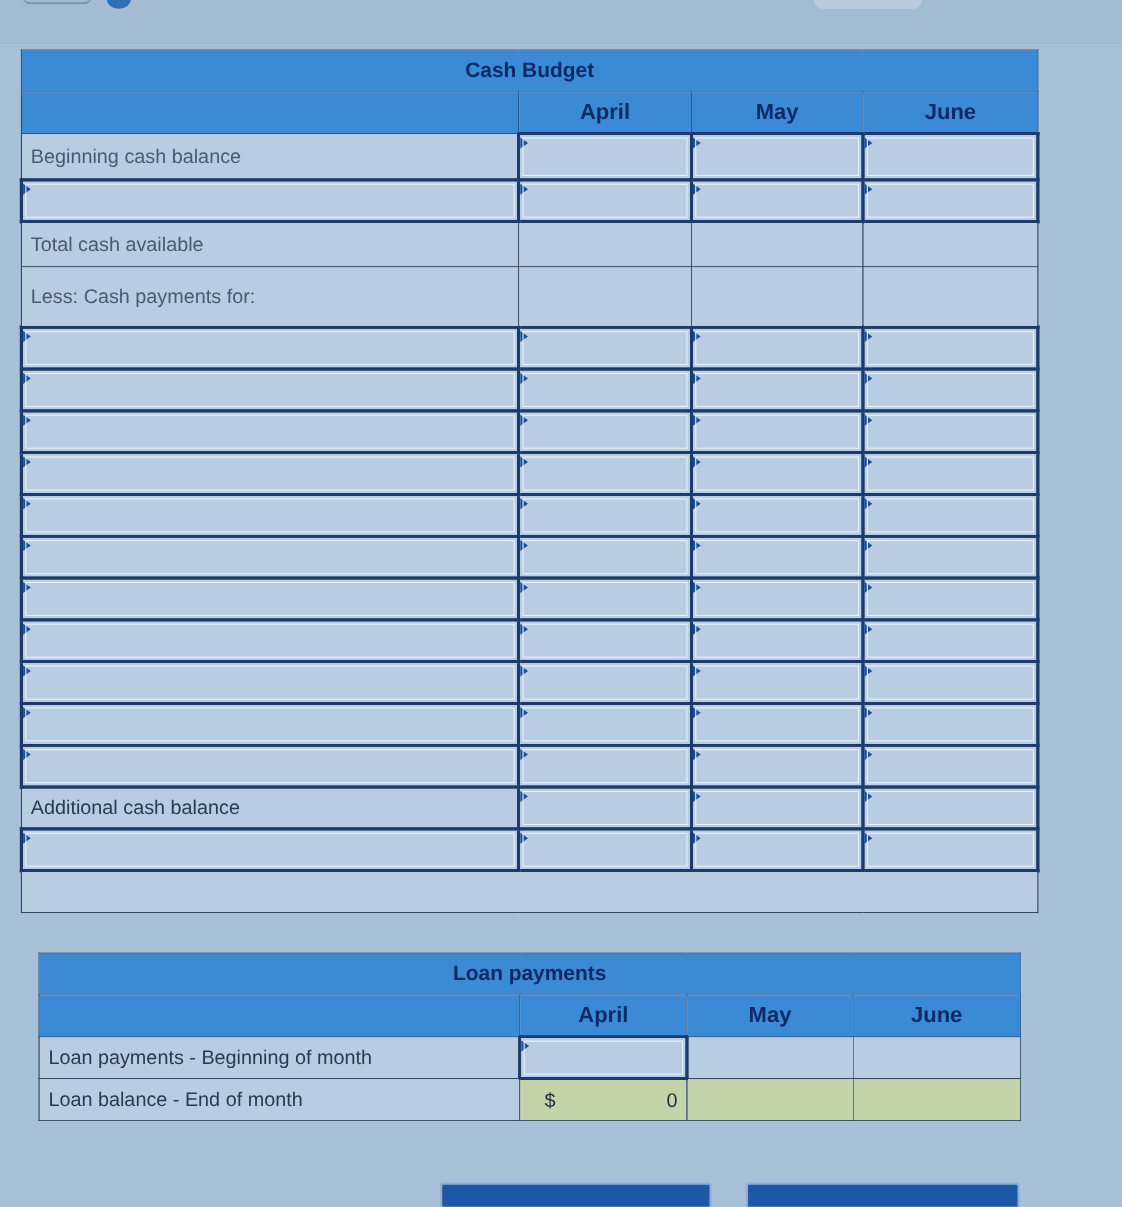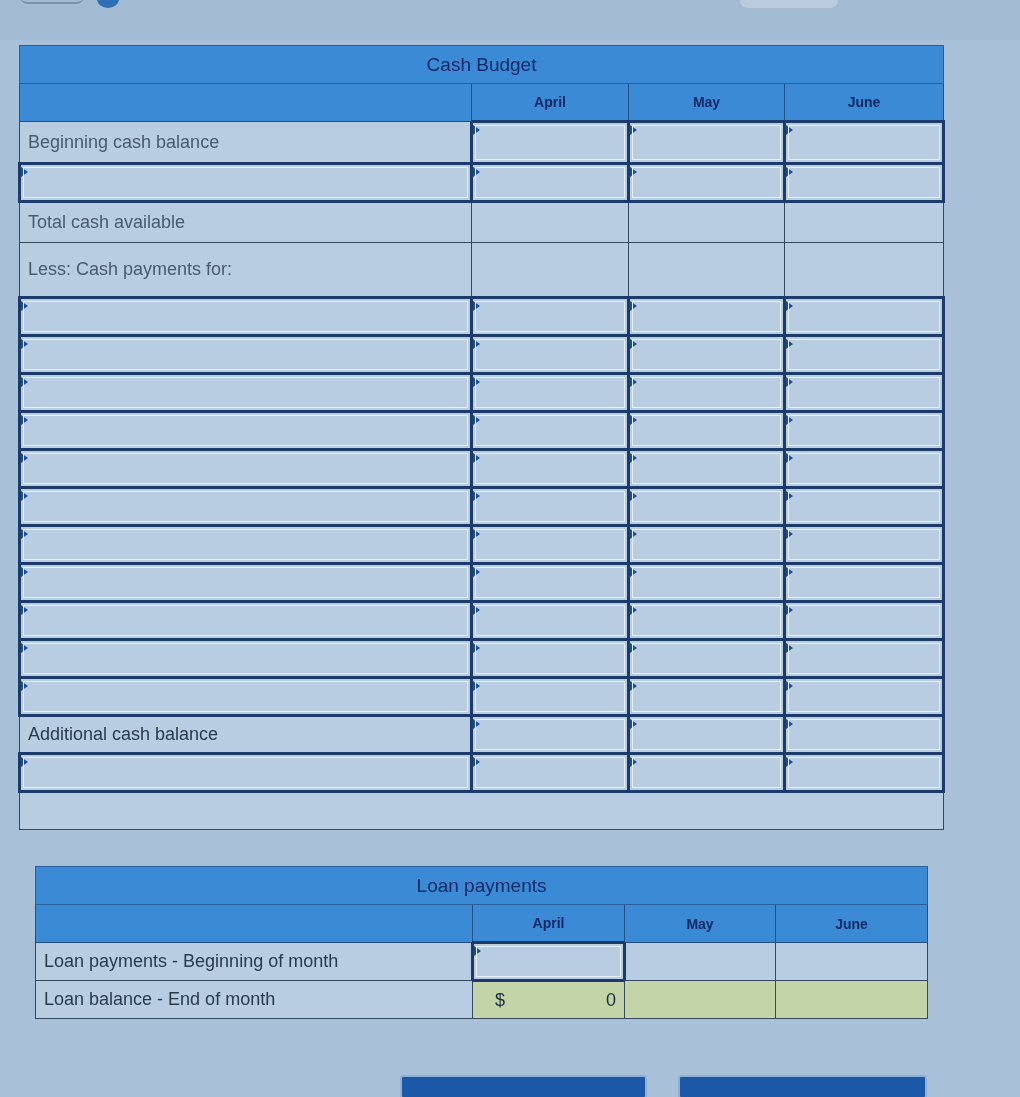--- a/index.html
+++ b/index.html
@@ -13,22 +13,22 @@
   .top-strip { position: absolute; left: 0; top: 0; width: 1020px; height: 40px; background: #a3bcd3; }
   .top-pill { position: absolute; left: 740px; top: -8px; width: 98px; height: 16px; border-radius: 8px; background: #b9cbdc; }
   .top-dot { position: absolute; left: 97px; top: -10px; width: 22px; height: 18px; border-radius: 50%; background: #2f6fb8; }
   .top-scribble { position: absolute; left: 20px; top: -6px; width: 64px; height: 10px; border-bottom: 2px solid #7d93aa; border-radius: 0 0 8px 8px; }
 
   table.budget { position: absolute; border-collapse: collapse; table-layout: fixed; }
   #cash-table { left: 18px; top: 45px; width: 924px; }
   #loan-table { left: 35px; top: 866px; width: 892px; }
 
   .budget td { border: 1px solid #33485f; height: 38px; padding: 0; background: #b8cde2; position: relative; }
-  .title-cell { background: #3a8ad6 !important; color: #0f2a66; font-weight: normal; font-size: 19px; text-align: center; height: 38px; border-color: #2a5f9a !important; }
-  .month-cell { background: #3a8ad6 !important; color: #0f2a66; font-weight: bold; font-size: 14px; text-align: center; border-color: #24507f !important; }
+  .title-cell { background: #3a8ad6 !important; color: #0f2a66; font-weight: bold; font-size: 19px; text-align: center; height: 38px; border-color: #2a5f9a !important; }
+  .month-cell { background: #3a8ad6 !important; color: #0f2a66; font-weight: bold; font-size: 20px; text-align: center; border-color: #24507f !important; }
   .label-cell { font-size: 18px; padding-left: 8px !important; color: #2a3a4d; }
   .label-cell.light { color: #4a5a6d; }
   .inp-cell { border: 3px solid #1c3b6b !important; background: #bcd0e4; }
   .inp-cell .inner { position: absolute; left: 2px; top: 2px; right: 2px; bottom: 2px; border: 1px solid #e8f1fa; }
   .marker { position: absolute; left: 0; top: 2px; width: 0; height: 0; border-top: 5px solid transparent; border-bottom: 5px solid transparent; border-left: 7px solid #1a4d9a; }
   .calc-cell { background: #bacee3; }
   .green-cell { background: #c3d4a8 !important; }
   .green-cell.inp-cell { border-color: #1c3b6b !important; }
   .spacer-cell { height: 38px; background: #bccfe3; }
   .dollar { position: absolute; left: 22px; top: 8px; font-size: 18px; color: #1f2d3d; }

